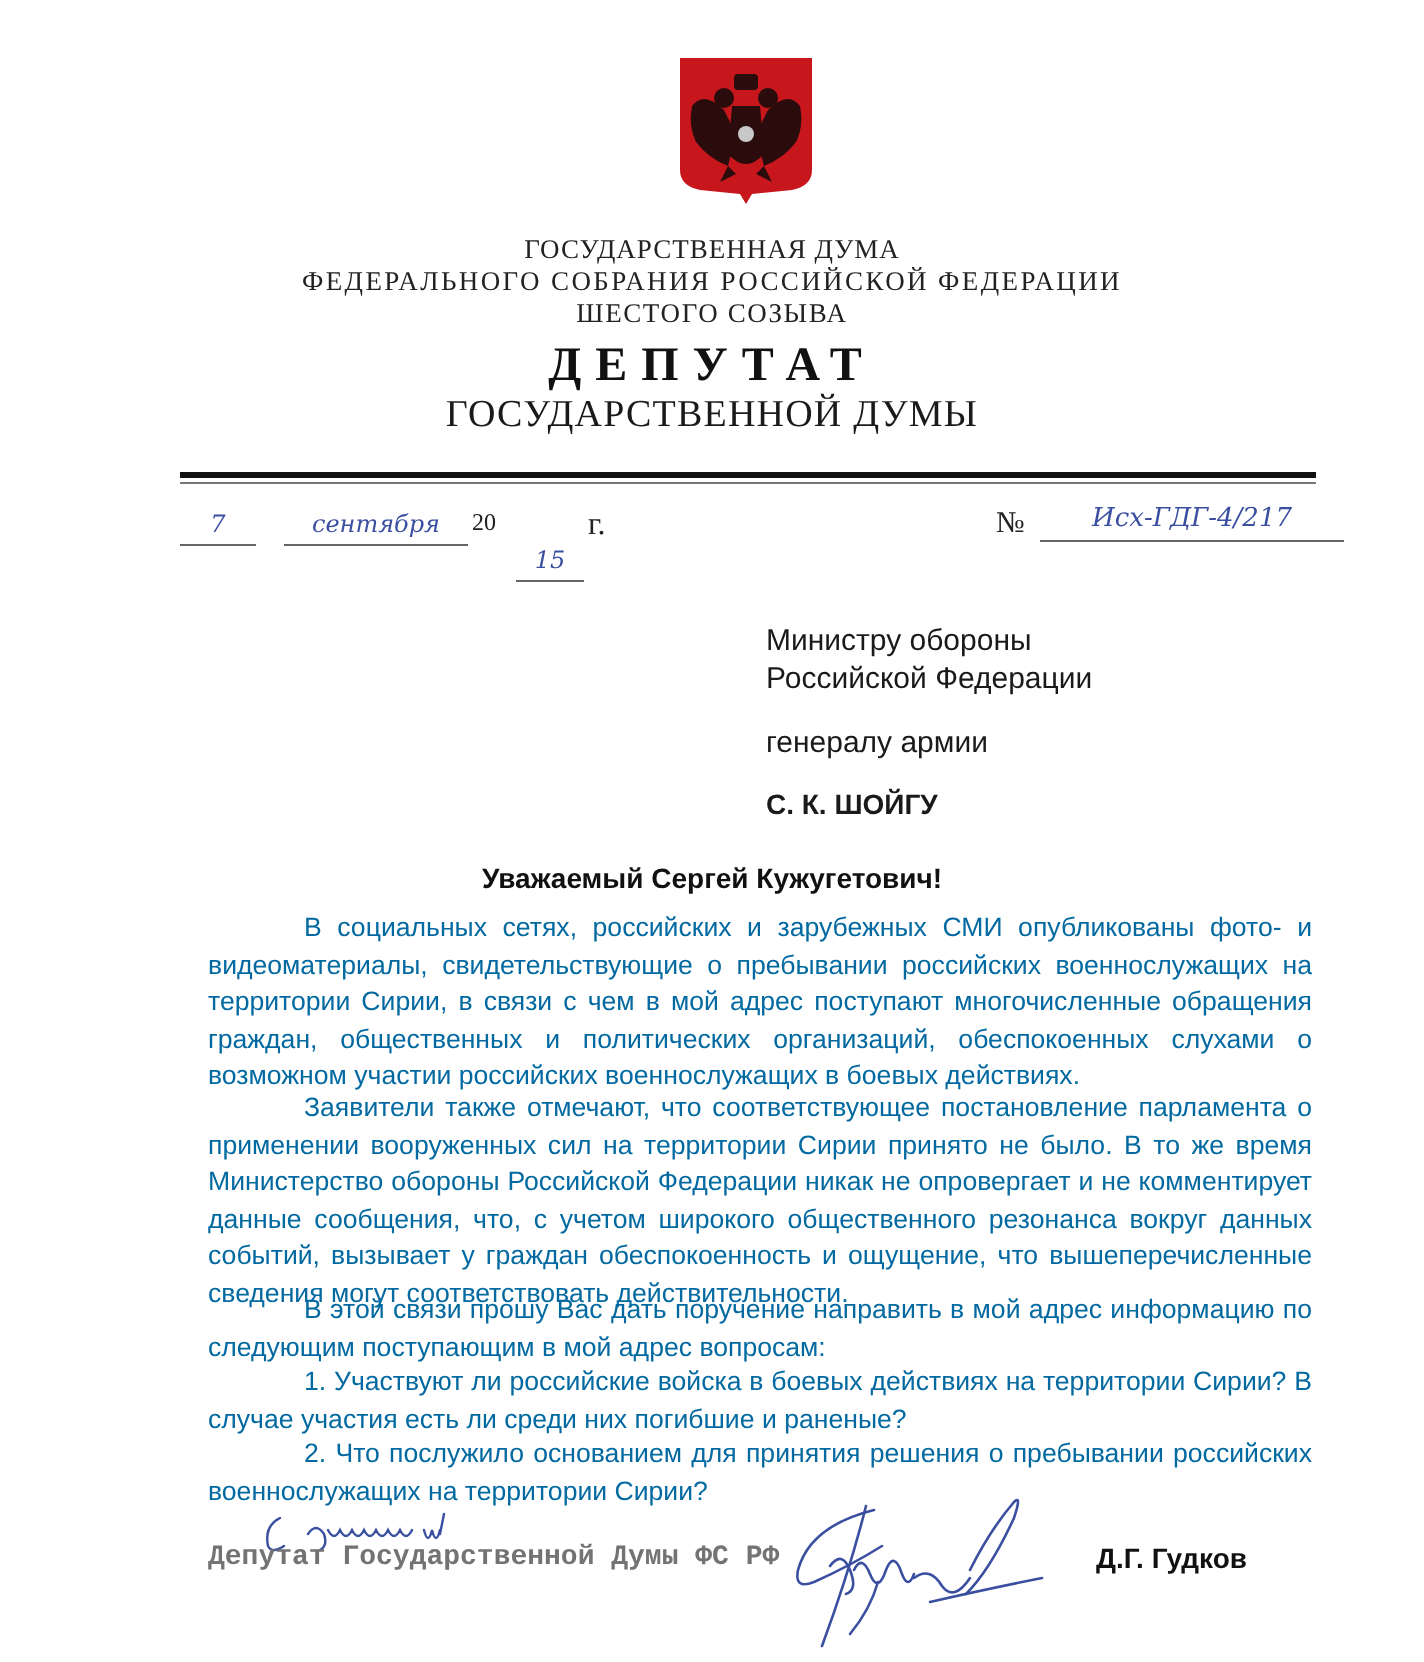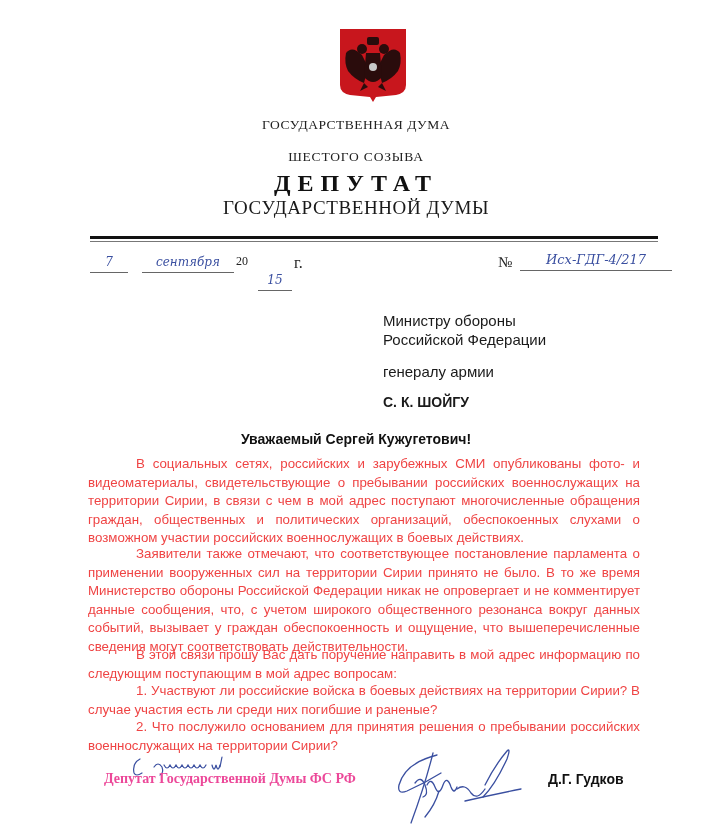--- a/index.html
+++ b/index.html
@@ -106,49 +106,49 @@
       position: absolute;
       top: 431px; left: 0; width: 712px;
       text-align: center;
       font-family: "Liberation Sans", sans-serif;
       font-weight: bold;
       font-size: 14px;
       color: #111;
     }
     .body {
       position: absolute;
-      left: 88px; width: 552px;
+      left: 104px; width: 552px;
       font-family: "Liberation Sans", sans-serif;
       font-size: 13.3px;
       line-height: 18.6px;
-      color: #ef4444;
+      color: #0369a1;
       text-align: justify;
     }
     .body p {
       margin: 0;
       text-indent: 48px;
     }
     .p1 { top: 455px; }
     .p2 { top: 545px; }
     .p3 { top: 646px; }
     .p4 { top: 682px; }
     .p5 { top: 718px; }
 
     .closing {
       position: absolute;
       left: 130px; top: 753px;
       width: 120px; height: 28px;
     }
     .signer-title {
       position: absolute;
       left: 104px; top: 771px;
-      font-family: Liberation Serif, serif;
+      font-family: Liberation Mono, monospace;
       font-weight: bold;
       font-size: 14px;
-      color: #ec4899;
+      color: #737373;
     }
     .signature {
       position: absolute;
       left: 395px; top: 745px;
       width: 130px; height: 82px;
     }
     .signer-name {
       position: absolute;
       left: 548px; top: 771px;
       font-family: "Liberation Sans", sans-serif;
@@ -172,20 +172,21 @@
       <path d="M8,26 Q14,18 24,28 L30,40 L26,56 Q16,52 10,44 Q6,36 8,26 Z"></path>
       <path d="M62,26 Q56,18 46,28 L40,40 L44,56 Q54,52 60,44 Q64,36 62,26 Z"></path>
       <path d="M28,26 H42 L44,50 Q35,60 26,50 Z"></path>
       <path d="M26,56 L22,64 L30,60 Z"></path>
       <path d="M44,56 L48,64 L40,60 Z"></path>
     </g>
     <circle cx="35" cy="40" r="4" fill="#c8c8c8"></circle>
   </svg>
 
   <div class="lh lh-1">ГОСУДАРСТВЕННАЯ ДУМА</div>
+  <div class="lh lh-2">ФЕДЕРАЛЬНОГО СОБРАНИЯ РОССИЙСКОЙ ФЕДЕРАЦИИ</div>
   <div class="lh lh-3">ШЕСТОГО СОЗЫВА</div>
   <div class="lh lh-5">ГОСУДАРСТВЕННОЙ ДУМЫ</div>
   <div class="lh lh-4">ДЕПУТАТ</div>
 
   <div class="rule-thick"></div>
   <div class="rule-thin"></div>
 
   <div class="date-line">
     <span class="fill fill-day">7</span>
     <span class="fill fill-month">сентября</span>

